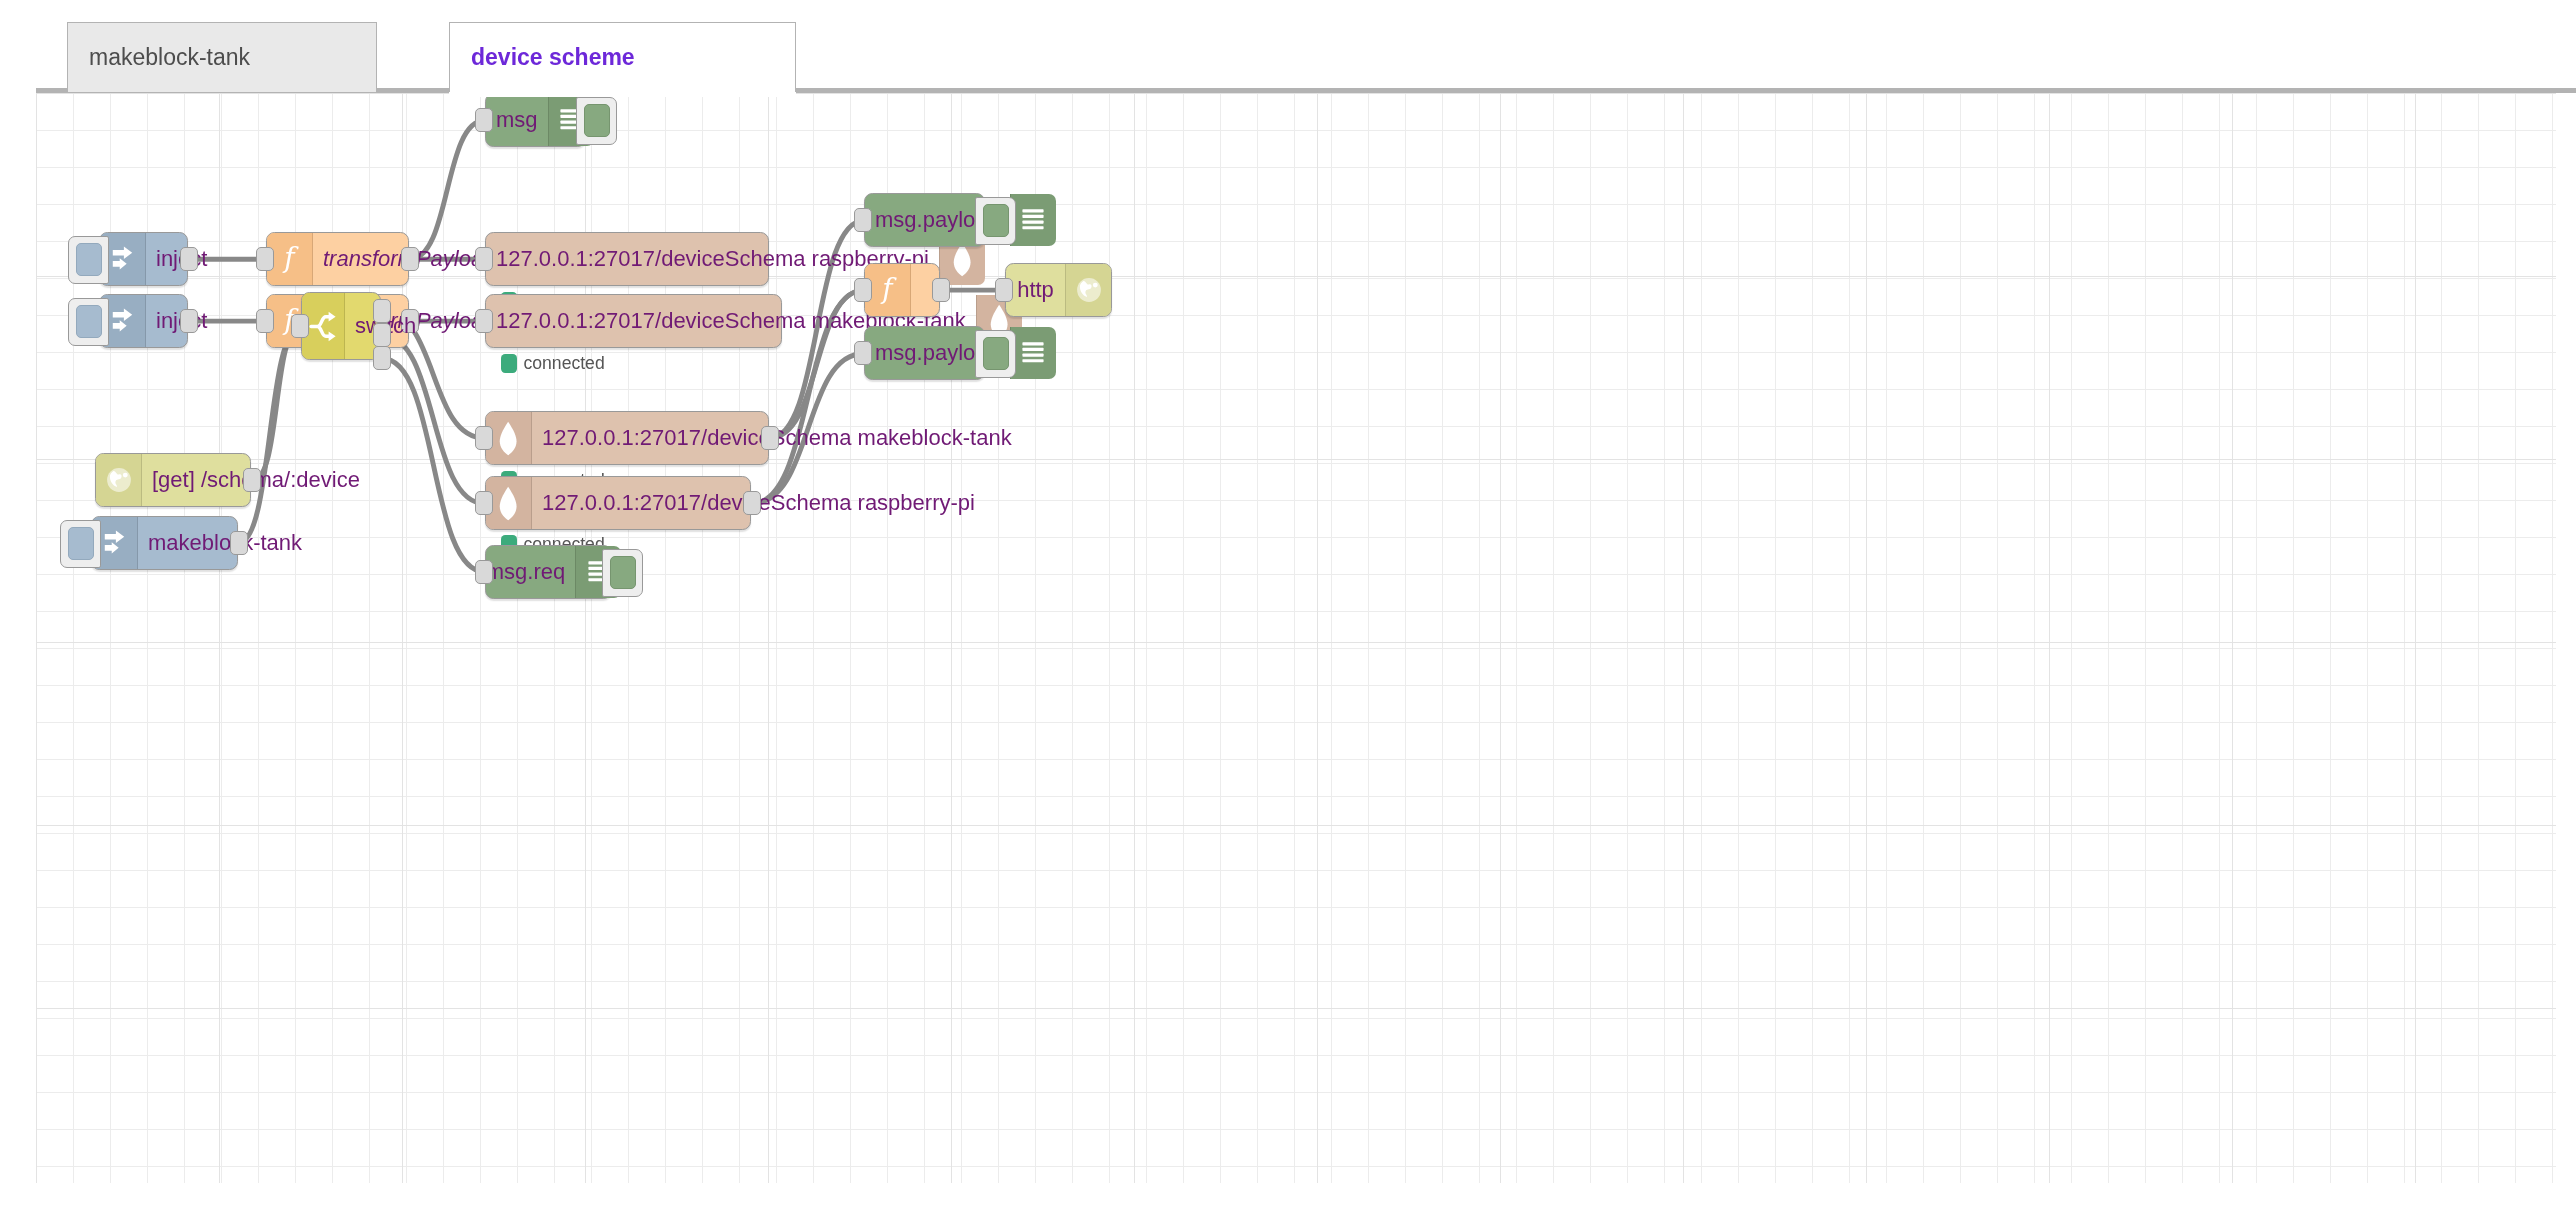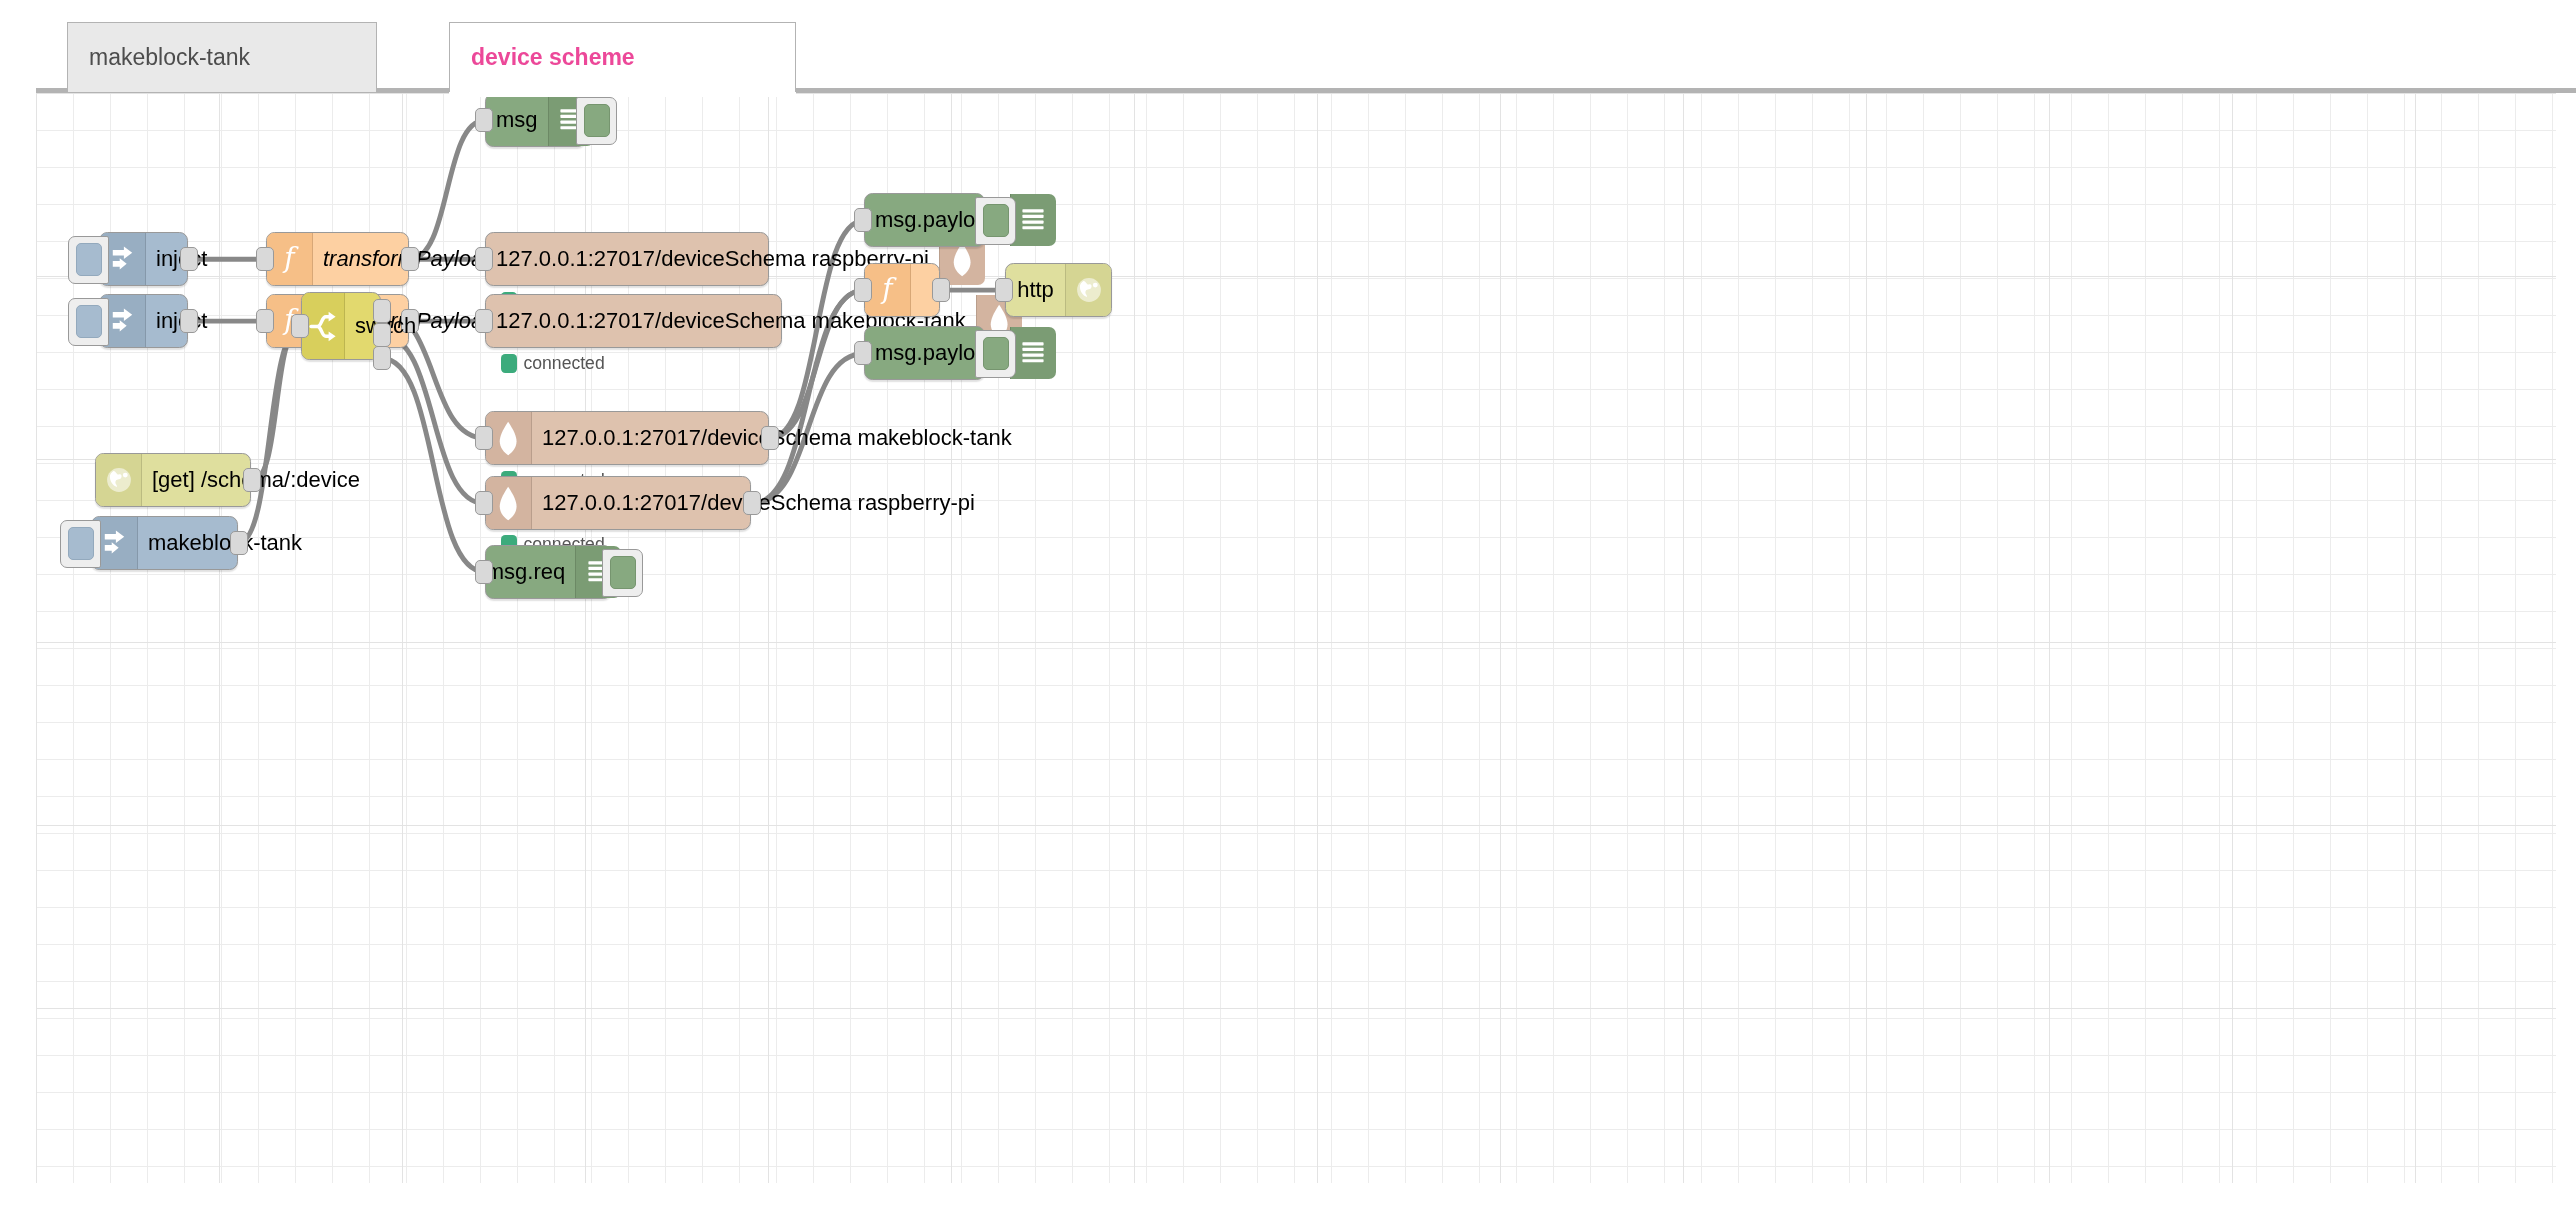--- a/index.html
+++ b/index.html
@@ -26,21 +26,21 @@
     border:1.4px solid #b3b3b3;
     border-bottom:none;
     display:flex;align-items:center;
     padding-left:21px;
     font-size:23px;
     color:#2a2a2a;
     cursor:pointer;
     user-select:none;
   }
   .tab.inactive{background:#e9e9e9;color:#4d4d4d;}
-  .tab.active{background:#fff;color:#ec4899;font-weight:bold;z-index:5;}
+  .tab.active{background:#fff;color:#6d28d9;font-weight:bold;z-index:5;}
   .tab.active:after{
     content:"";position:absolute;left:-1.4px;right:-1.4px;bottom:-5px;height:5px;background:#fff;
   }
 
   
   .canvas{
     position:absolute;left:36px;top:93px;width:2520px;height:1090px;
     background-color:#fff;
     background-image:
       linear-gradient(to right, #e3e3e3 0.7px, transparent 0.7px),
@@ -76,21 +76,21 @@
     border-radius:7px 0 0 7px;
     background:rgba(0,0,0,.06);
   }
   .node .ico.right{
     border-right:none;border-left:0.7px solid rgba(0,0,0,.12);
     border-radius:0 7px 7px 0;
   }
   .node .lbl{
     flex:1 1 auto;
     display:flex;align-items:center;justify-content:center;
-    font-size:22px;color:#000000;
+    font-size:22px;color:#701a75;
     padding:0 10px;
     white-space:nowrap;
   }
   .node .lbl.ital{font-style:italic;}
 
   
   .port{
     position:absolute;width:18.3px;height:24px;
     background:#d9d9d9;border:1.4px solid #999;border-radius:5px;
     box-sizing:border-box;

